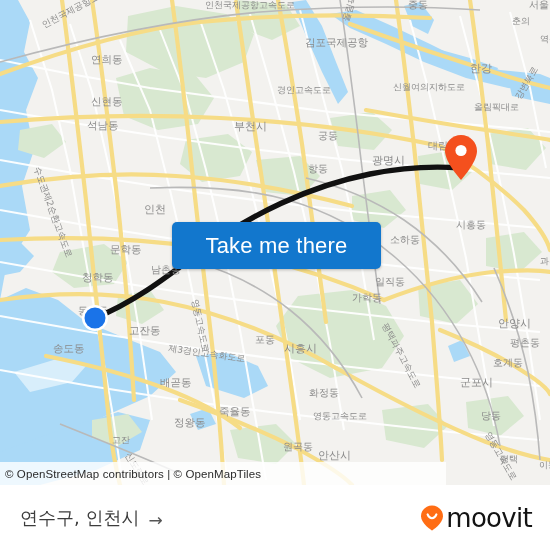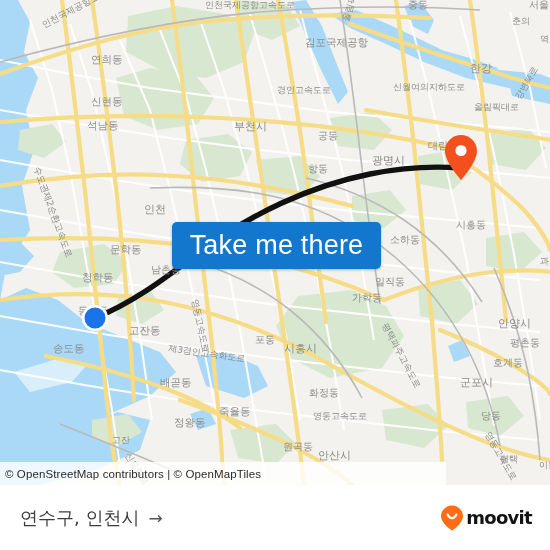--- a/index.html
+++ b/index.html
@@ -28,45 +28,45 @@
     font-size:11.5px;color:#2b2b2b;letter-spacing:.1px;
     white-space:nowrap;
     z-index:40;
   }
 
   
   .cta{
     position:absolute;left:172px;top:222px;width:209px;height:47px;
     background:#1277cd;
     border:none;border-radius:5px;
-    color:#fff;font-size:27px;
+    color:#fff;font-size:22px;
     font-family:"Liberation Sans","DejaVu Sans",sans-serif;
     letter-spacing:.2px;
     cursor:pointer;
     box-shadow:0 1px 3px rgba(0,0,0,.25);
     z-index:30;
     padding:0;
   }
 
   
   .footer{
     position:absolute;left:0;top:485px;width:550px;height:65px;
     background:#fff;
     display:flex;align-items:center;justify-content:space-between;
     box-sizing:border-box;padding:0 18px 0 20px;
   }
   .route-label{
     font-size:18px;color:#3c3c3c;white-space:nowrap;
-    display:flex;align-items:center;gap:7px;
+    display:flex;align-items:flex-end;gap:7px;
     font-family:"DejaVu Sans","Liberation Sans",sans-serif;
   }
   .route-label .arrow{font-size:17px;color:#555;padding:0 2px;}
   .brand{display:flex;align-items:center;gap:1px;}
   .brand-word{
-    font-size:18px;font-weight:bold;color:#131313;letter-spacing:-.7px;
+    font-size:26px;font-weight:normal;color:#131313;letter-spacing:-.7px;
     font-family:"DejaVu Sans","Liberation Sans",sans-serif;
   }
   .brand-pin{display:block;}
 </style>
 </head>
 <body>
 
 <div class="app">
 
   <div class="map">

